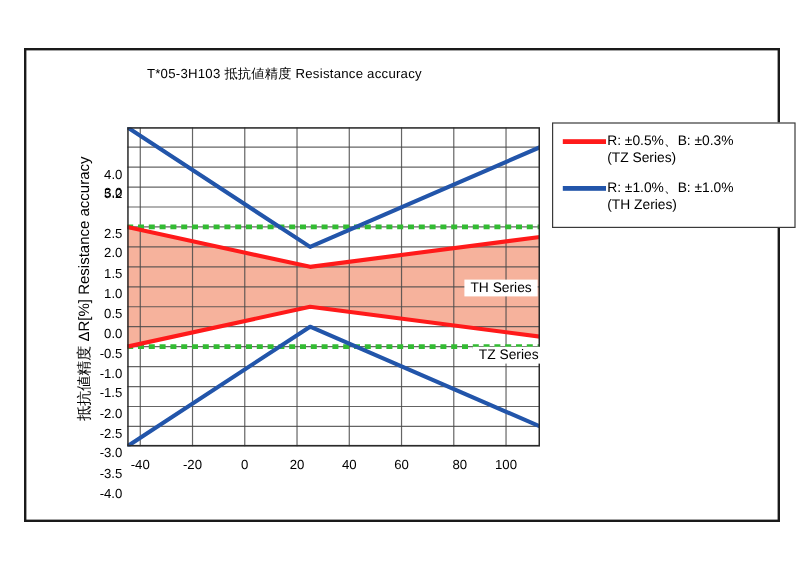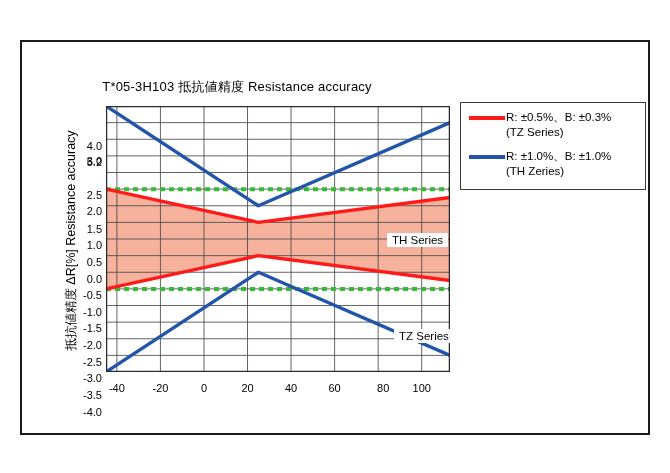--- a/index.html
+++ b/index.html
@@ -25,25 +25,24 @@
     background: #ffffff;
     box-sizing: border-box;
   }
 
   #chart-title {
     position: absolute;
     left: 0;
     top: 12px;
     width: 430px;
     text-align: center;
-    font-size: 13px;
+    font-size: 11px;
     color: #000000;
     letter-spacing: 0.2px;
     white-space: nowrap;
-    margin-top: 24px;
   }
 
   
   #plot-area {
     position: absolute;
     left: 84px;   
     top: 64px;    
     width: 344px;
     height: 266px;
     border-radius: 15px;
@@ -115,28 +114,28 @@
   
   .plot-annotation {
     position: absolute;
     font-size: 11.5px;
     color: #000000;
     background: #ffffff;
     padding: 1px 5px;
     white-space: nowrap;
   }
   #annotation-th { left: 281px; top: 127px; }
-  #annotation-tz { left: 288px; top: 183px; margin-top: 40px; }
+  #annotation-tz { left: 288px; top: 183px; }
 
   
   #legend-box {
     position: absolute;
     left: 438px;
     top: 60px;
-    width: 186px;
+    width: 203px;
     height: 88px;
     border: 1.5px solid #3a3a3a;
     background: #ffffff;
     box-sizing: border-box;
   }
   .legend-entry {
     position: absolute;
     left: 0;
     width: 100%;
   }

